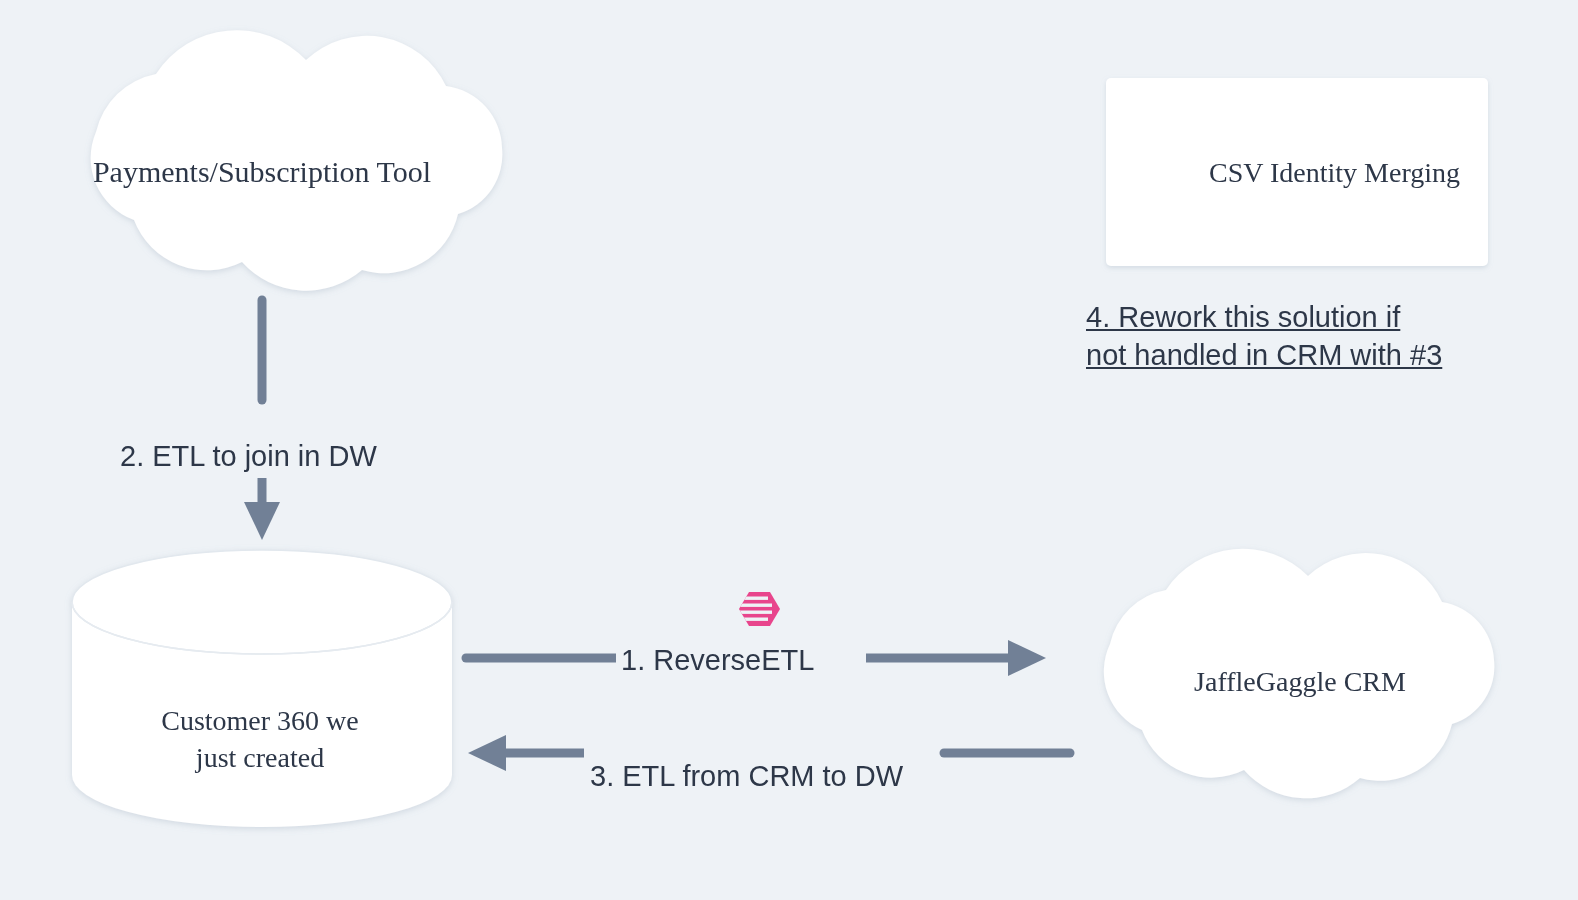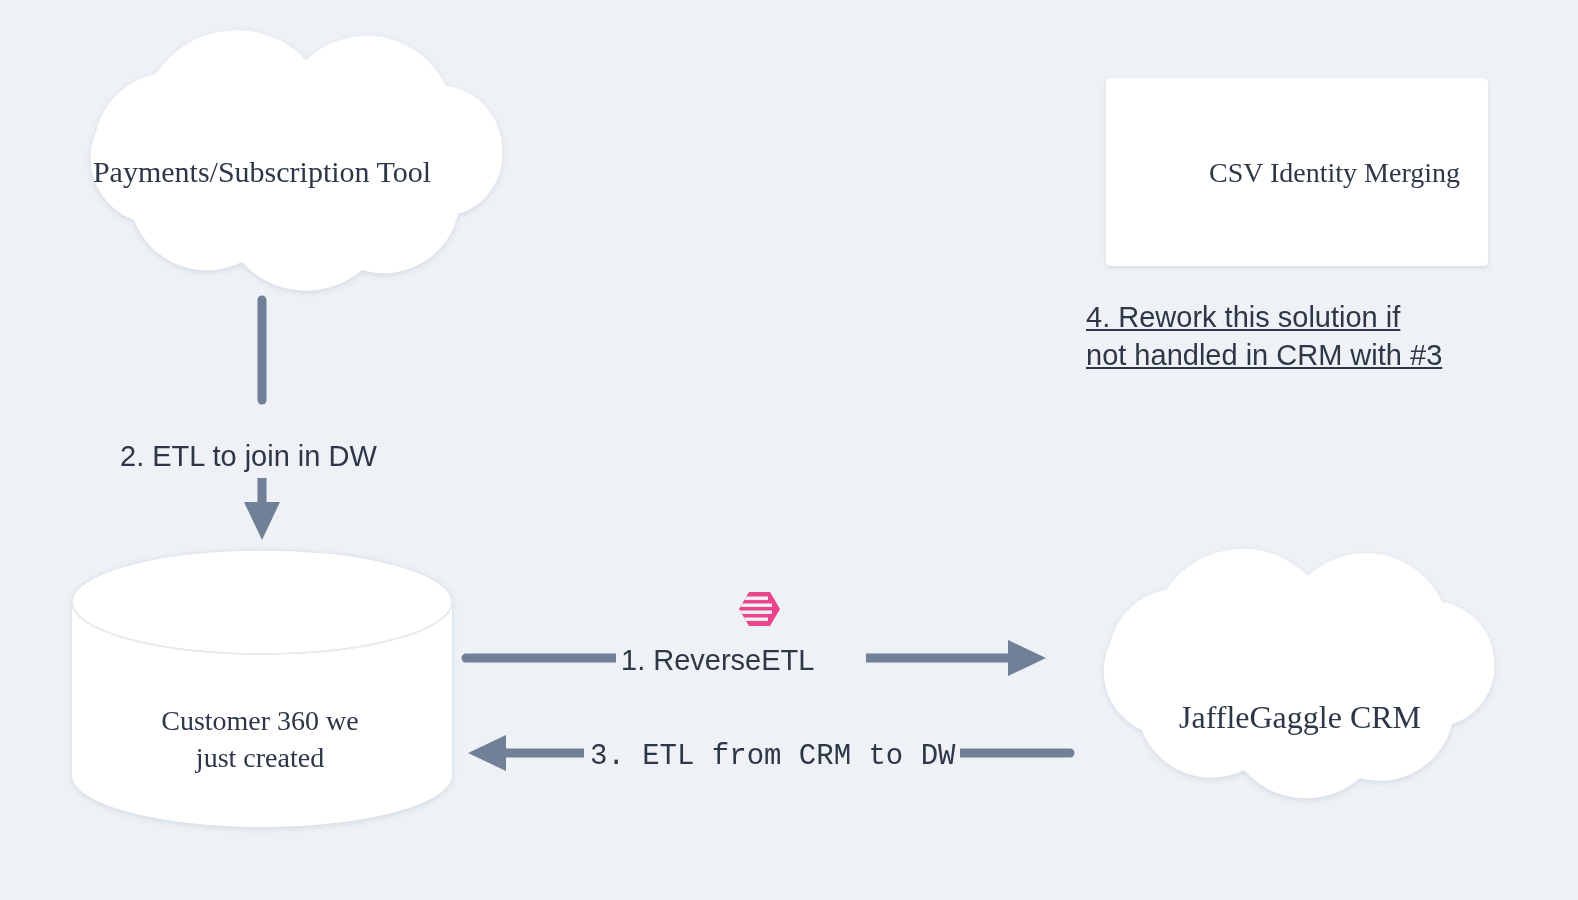--- a/index.html
+++ b/index.html
@@ -58,22 +58,21 @@
     left: 90px;
     top: 703px;
     width: 340px;
     font-size: 28px;
   }
   
   #label-crm {
     left: 1100px;
     top: 664px;
     width: 400px;
-    font-size: 32px;
-    margin-top: 32px;
+    font-size: 28px;
   }
 
   
   #label-edge2 {
     left: 114px;
     top: 404px;
     font-size: 29px;
     padding: 3px 6px;
     margin-top: 30px;
   }
@@ -86,24 +85,23 @@
     text-decoration: underline;
   }
   #label-edge1 {
     left: 616px;
     top: 639px;
     font-size: 29px;
     padding: 2px 5px;
   }
   #label-edge3 {
     left: 585px;
-    top: 736px;
+    top: 755px;
     font-size: 29px;
     padding: 2px 5px;
-    font-family: Liberation Mono, monospace;
   }
 
   .ht-icon {
     position: absolute;
     left: 736px;
     top: 589px;
     width: 46px;
     height: 40px;
   }
 </style>

